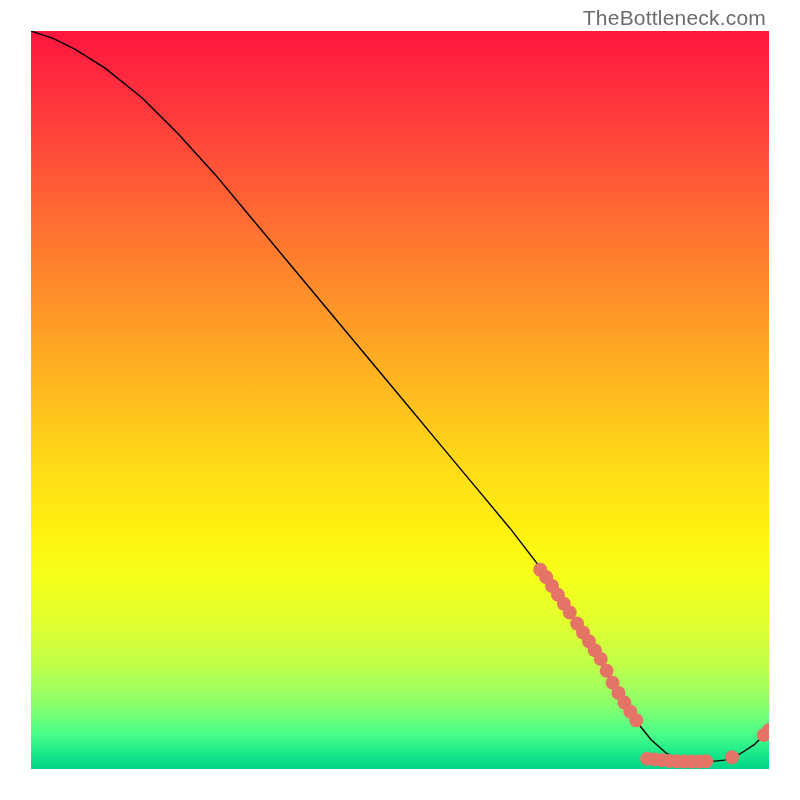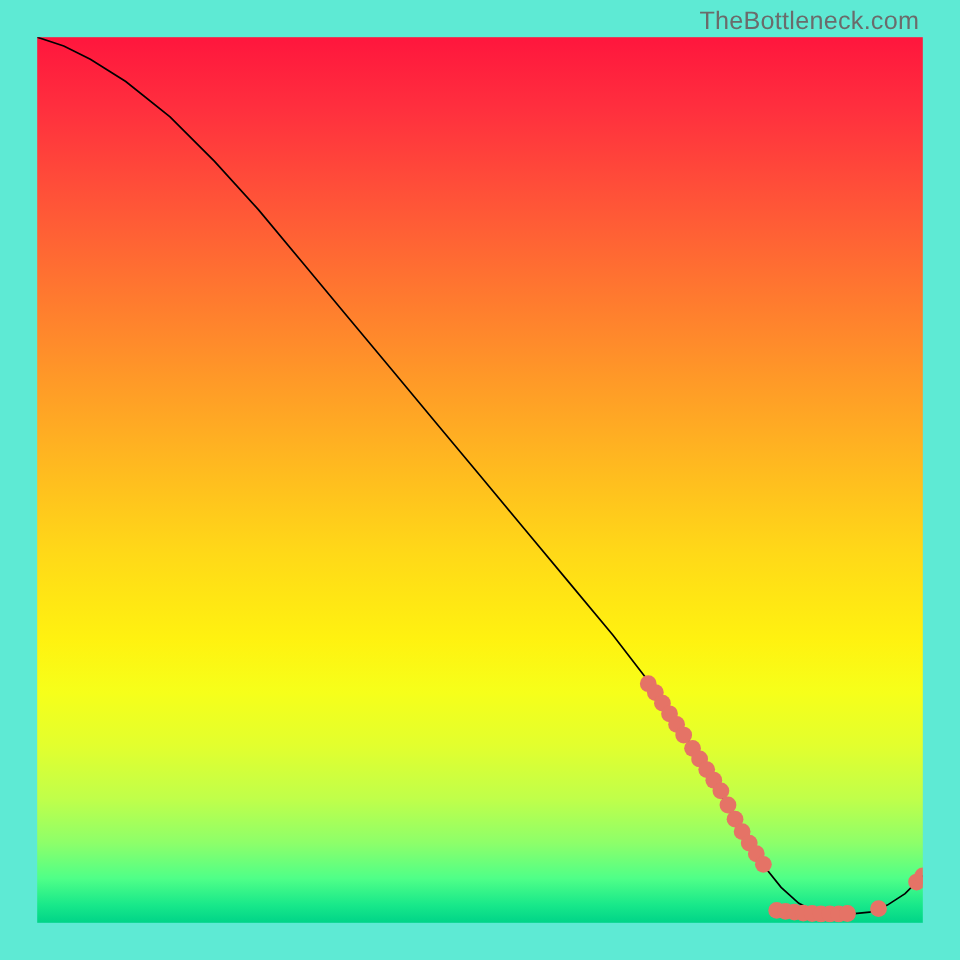--- a/index.html
+++ b/index.html
@@ -8,21 +8,21 @@
     width: 800px;
     height: 800px;
     background: #000;
     overflow: hidden;
     font-family: Arial, Helvetica, sans-serif;
   }
   .frame {
     position: relative;
     width: 800px;
     height: 800px;
-    background: #5eead4;
+    background: #ffffff;
   }
   .plot {
     position: absolute;
     left: 31px;
     top: 31px;
     width: 738px;
     height: 738px;
     
     background: linear-gradient(
       to bottom,

